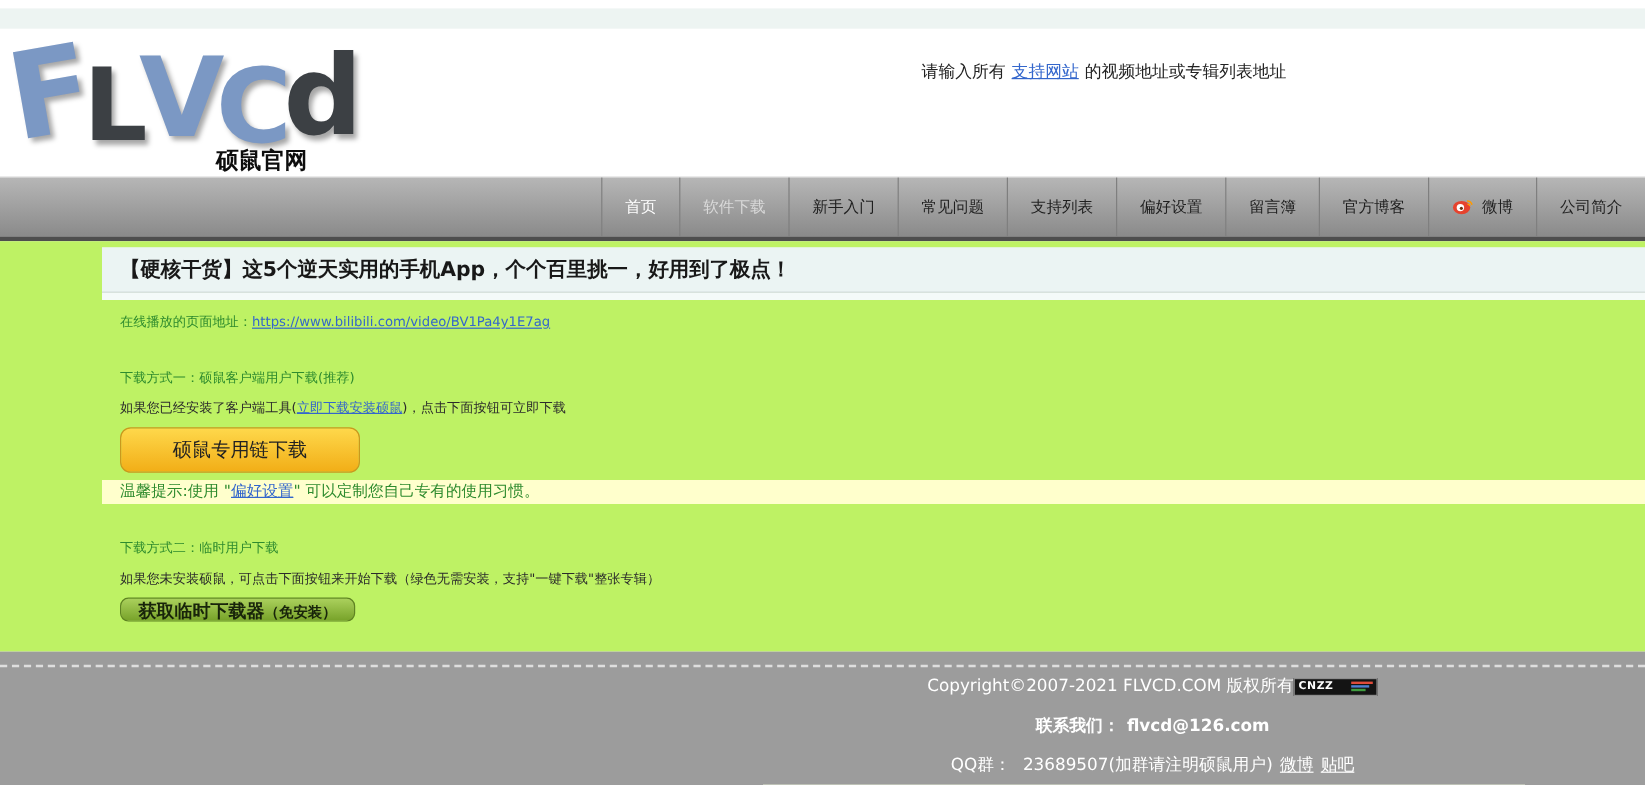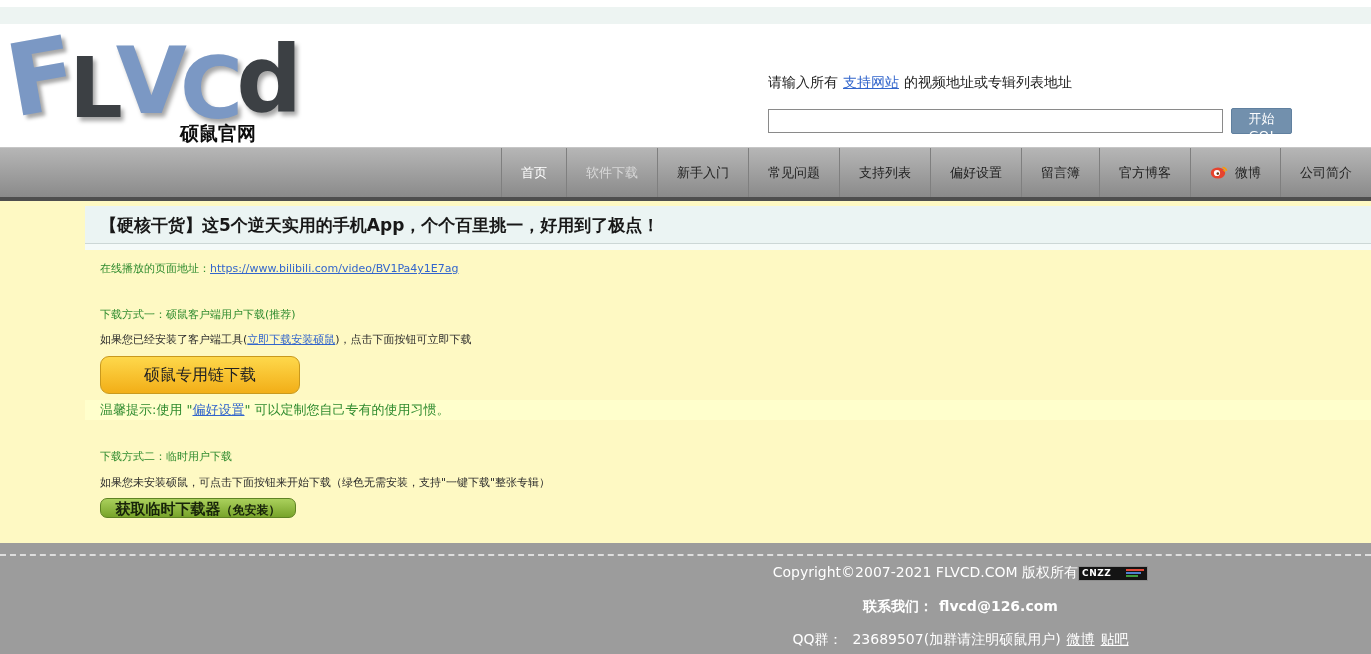--- a/index.html
+++ b/index.html
@@ -25,21 +25,21 @@
   .logo span { display:inline-block; text-shadow:3px 4px 4px rgba(0,0,0,.35); }
   .l-blue { color:#7b98c4; }
   .l-dark { color:#3c4044; }
   .lt-0 { transform:rotate(-10deg); font-size:100px; }
   .lt-1 { font-size:84px; transform:translateY(5px); }
   .lt-2 { font-size:92px; transform:translateY(1px); }
   .lt-3 { font-size:86px; transform:translateY(6px); }
   .lt-4 { font-size:92px; }
   .tagline { position:absolute; left:180px; top:97px; font-size:19px; font-weight:bold; color:#0d0d0d; }
 
-  .search { position:absolute; left:768px; top:50px; }
+  .search { position:absolute; left:768px; top:27px; }
   .search-prompt { font-size:14px; color:#222; white-space:nowrap; }
   .search-prompt a { color:#3366cc; text-decoration:underline; margin:0 5px; cursor:pointer; }
   .search-row { margin-top:16px; display:flex; align-items:center; }
   .url-input { width:455px; height:24px; border:1px solid #8a8a8a; font-size:13px; padding:0 5px; outline:none; }
   .go-btn {
     margin-left:8px; width:61px; height:26px;
     background:#7290ad; border:1px solid #60809f; border-radius:2px;
     color:#fff; font-size:13px; cursor:pointer;
     font-family:"DejaVu Sans","Liberation Sans",sans-serif;
   }
@@ -54,21 +54,21 @@
   }
   .nav-item {
     display:flex; align-items:center; gap:5px;
     padding:0 19px; font-size:13px; color:#1f1f1f;
     border-left:1px solid #7f7f7f; cursor:pointer; white-space:nowrap;
   }
   .nav-item.active { color:#ffffff; }
   .nav-item.muted  { color:#d9d9d9; }
 
   
-  .content { flex:0 0 auto; background:#fef9c3; padding-bottom:25px; }
+  .content { flex:0 0 auto; background:#bef264; padding-bottom:25px; }
   .title-bar {
     margin:5px 0 0 85px; height:38px; line-height:38px; padding-left:15px;
     background:#ebf4f3; border-bottom:1px solid #ccd7d6;
     font-size:17px; font-weight:bold; color:#181818;
   }
   .title-sub { margin-left:85px; height:6px; background:#f4faf9; }
   .line { margin-left:100px; font-size:11px; line-height:20px; color:#2b2b2b; white-space:nowrap; }
   .green { color:#2e8b2e; }
   a.link { color:#3366cc; text-decoration:underline; cursor:pointer; }
   .url-line { margin-top:9px; }
@@ -125,24 +125,20 @@
 <div class="topstrip"></div>
 
 <div class="header">
   <div class="logo">
     <span class="l-blue lt-0">F</span><span class="l-dark lt-1">L</span><span class="l-blue lt-2">V</span><span class="l-blue lt-3">C</span><span class="l-dark lt-4">d</span>
   </div>
   <div class="tagline">硕鼠官网</div>
 
   <div class="search">
     <div class="search-prompt"><span>请输入所有</span><a>支持网站</a><span>的视频地址或专辑列表地址</span></div>
-    <div class="search-row">
-      <input class="url-input" type="text" value="" style="">
-      <button class="go-btn">开始GO!</button>
-    </div>
   </div>
 </div>
 
 <div class="navbar">
   <div class="nav-item active">
       <span>首页</span>
     </div>
   <div class="nav-item muted">
       <span>软件下载</span>
     </div>

